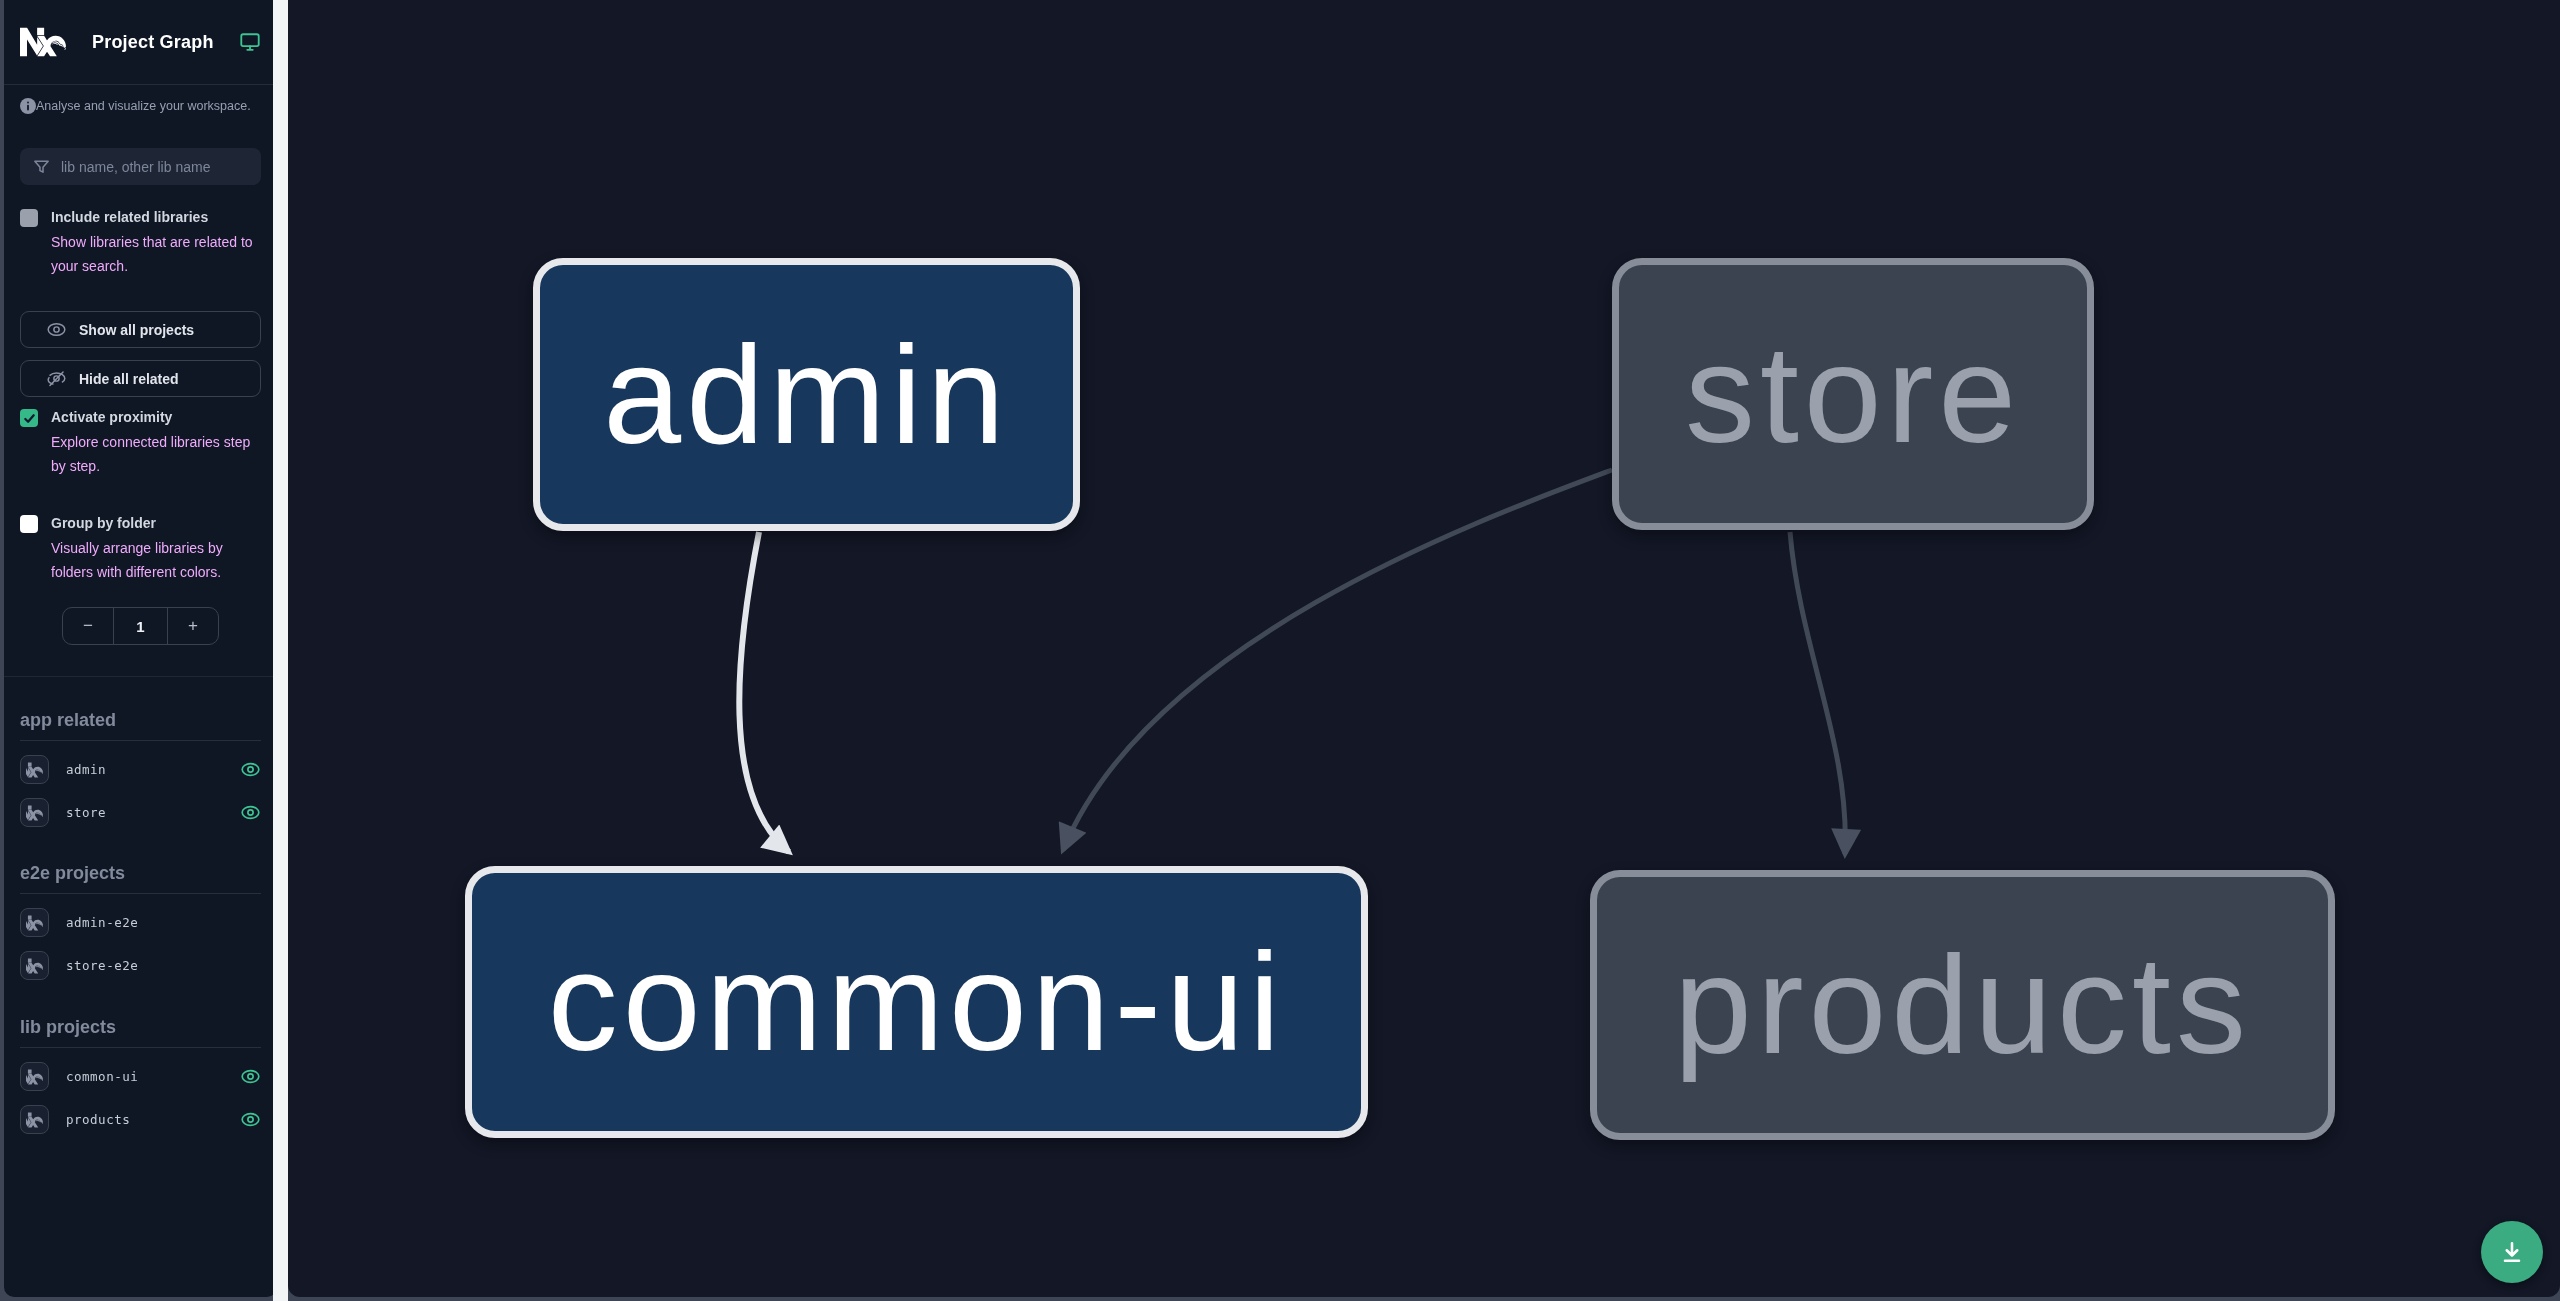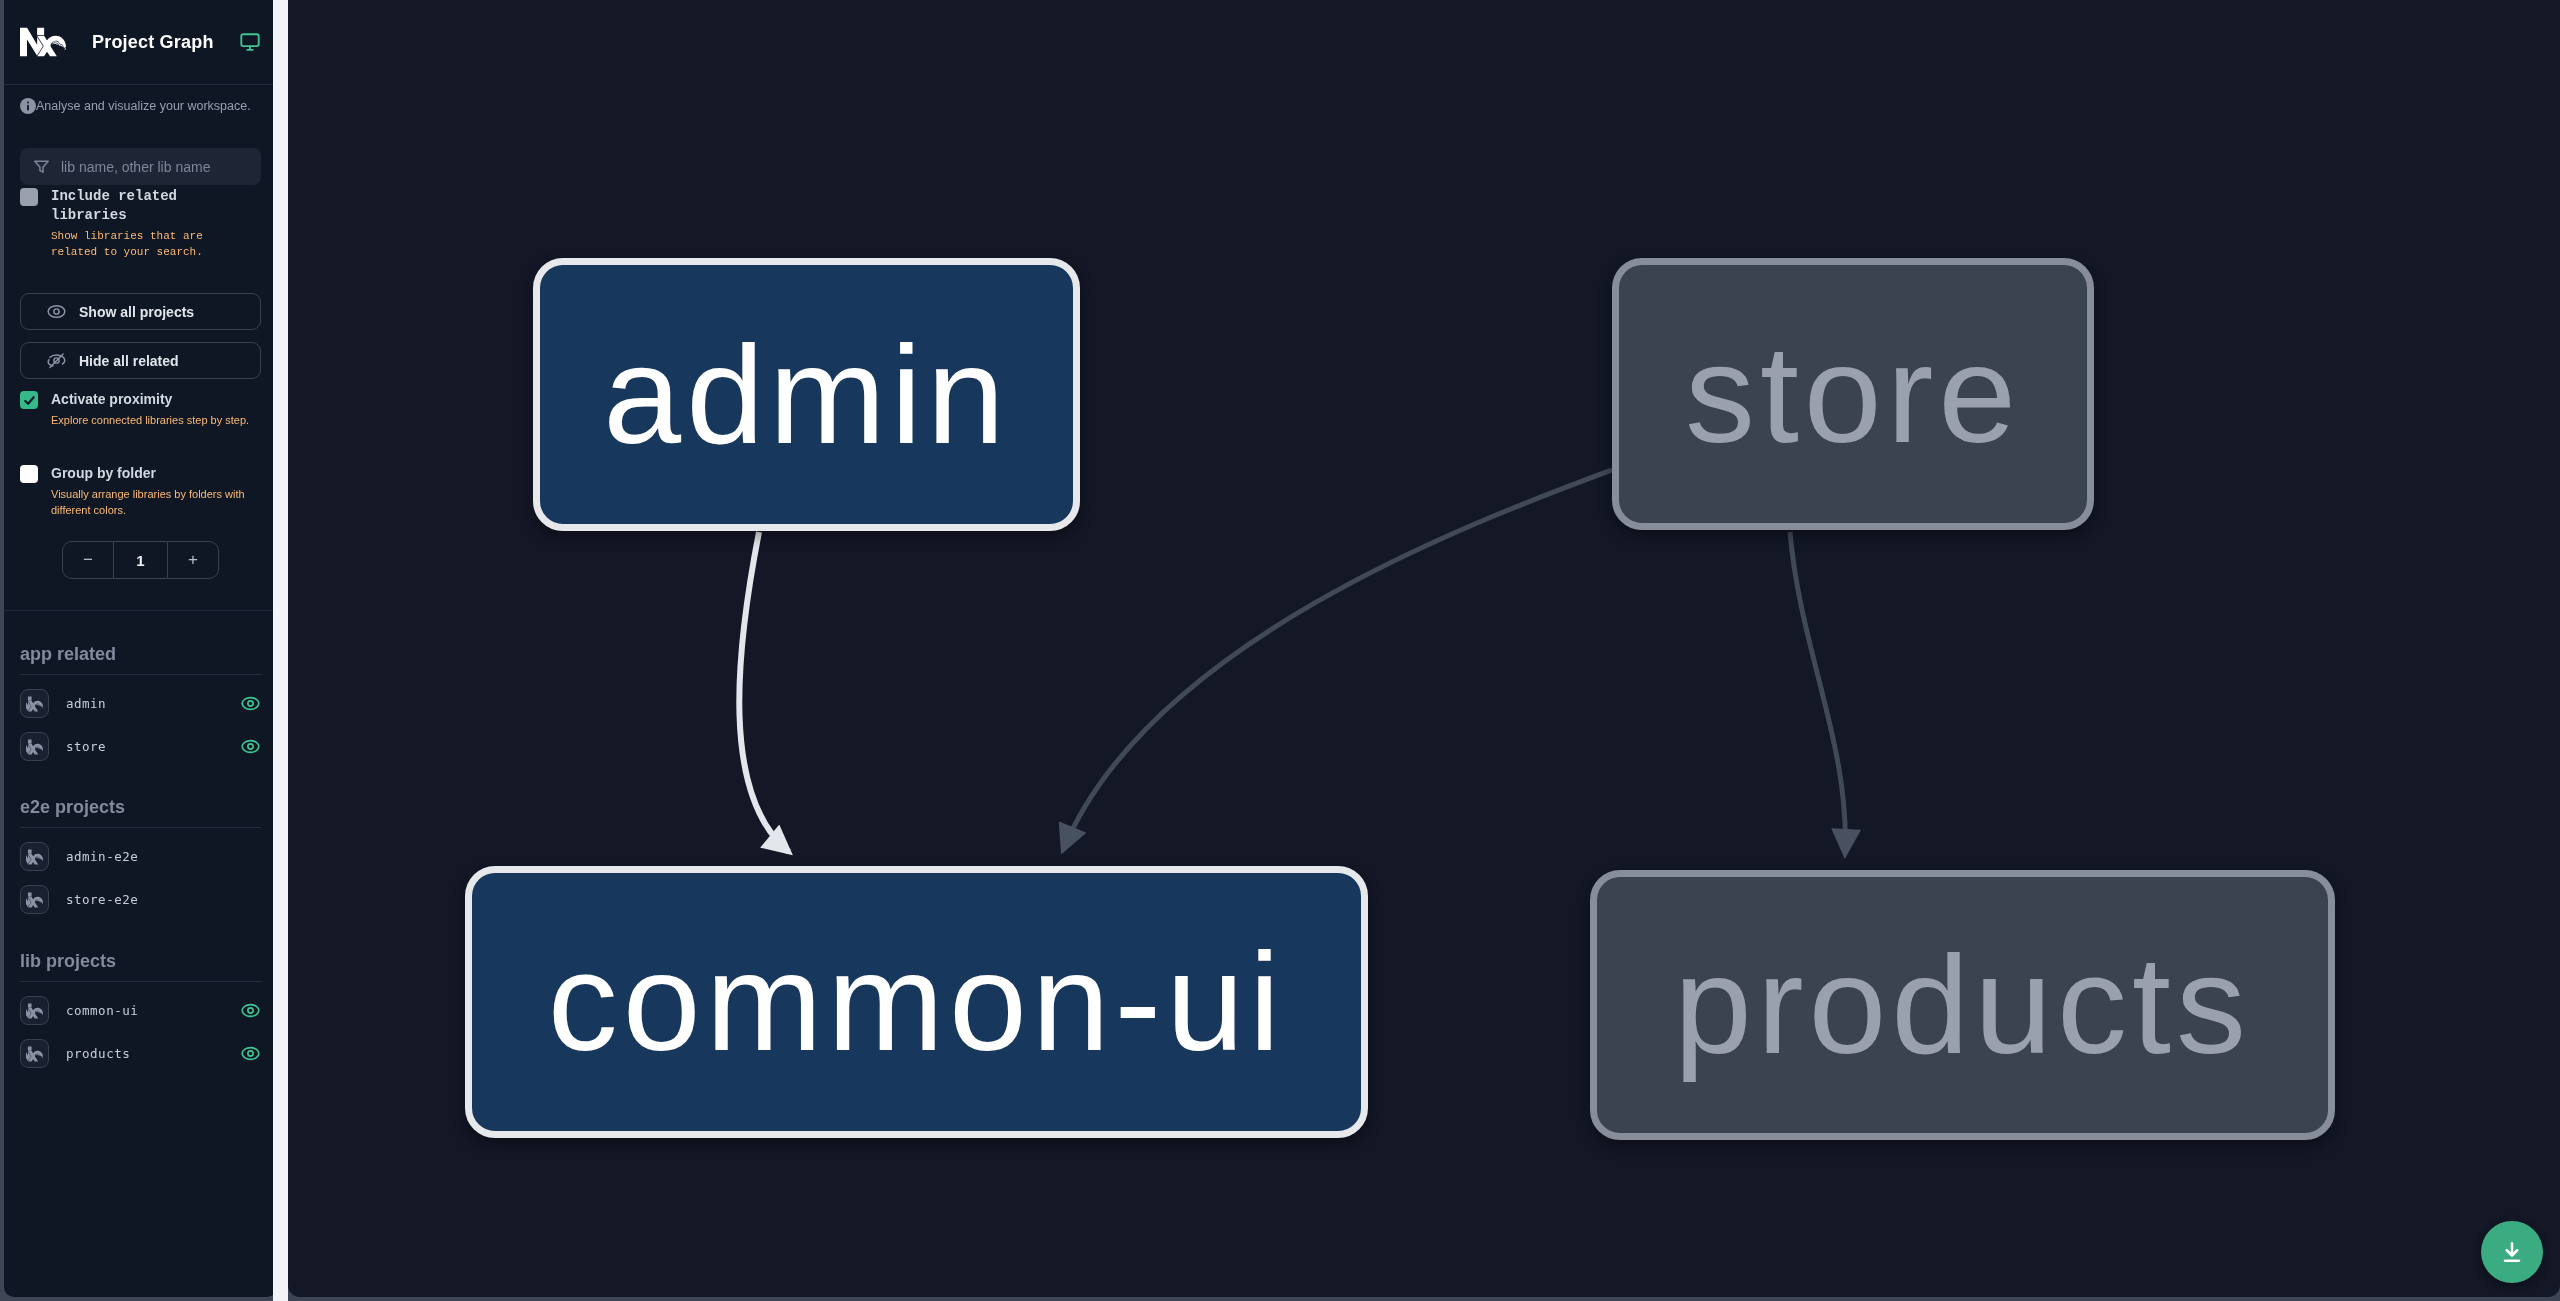--- a/index.html
+++ b/index.html
@@ -41,31 +41,31 @@
   .filter-input {
     width:100%; height:37px; background:#1e2636; border:none; outline:none;
     border-radius:8px; padding:0 10px 0 41px;
     color:#d6dbe4; font-size:14px; font-family:"Liberation Sans", sans-serif;
   }
   .filter-input::placeholder { color:#7d8699; }
   .funnel-icon { position:absolute; left:12px; top:9px; width:19px; height:19px; pointer-events:none; }
 
   
   .opt-row { display:flex; gap:13px; padding:0 16px; align-items:flex-start; }
-  .mt-include { margin-top:2px;font-family:Liberation Mono, monospace; }
+  .mt-include { margin-top:23px; }
   .mt-group   { margin-top:36px; }
   .mt-prox    { margin-top:11px; }
   .checkbox { width:18px; height:18px; border-radius:4px; flex:none; margin-top:1px;
     display:flex; align-items:center; justify-content:center; }
   .cb-gray  { background:#9aa1ad; }
   .cb-white { background:#ffffff; }
   .cb-teal  { background:#35b989; }
   .cb-teal svg { width:13px; height:13px; }
   .opt-label { font-size:14px; font-weight:700; color:#d3d8e0; line-height:19px; }
-  .opt-desc  { font-size:11px; color:#fdba74; line-height:16px; margin-top:3px; max-width:204px; }
+  .opt-desc  { font-size:14px; color:#f0abfc; line-height:24px; margin-top:3px; max-width:204px; }
 
   
   .sb-btn {
     display:flex; align-items:center; gap:12px;
     margin:0 16px; width:241px; height:37px; padding:0 25px;
     background:transparent; border:1px solid #39414f; border-radius:9px;
     color:#e2e6ec; font-size:14px; font-weight:700;
     font-family:"Liberation Sans", sans-serif; cursor:pointer;
   }
   .mt-show { margin-top:33px; }

